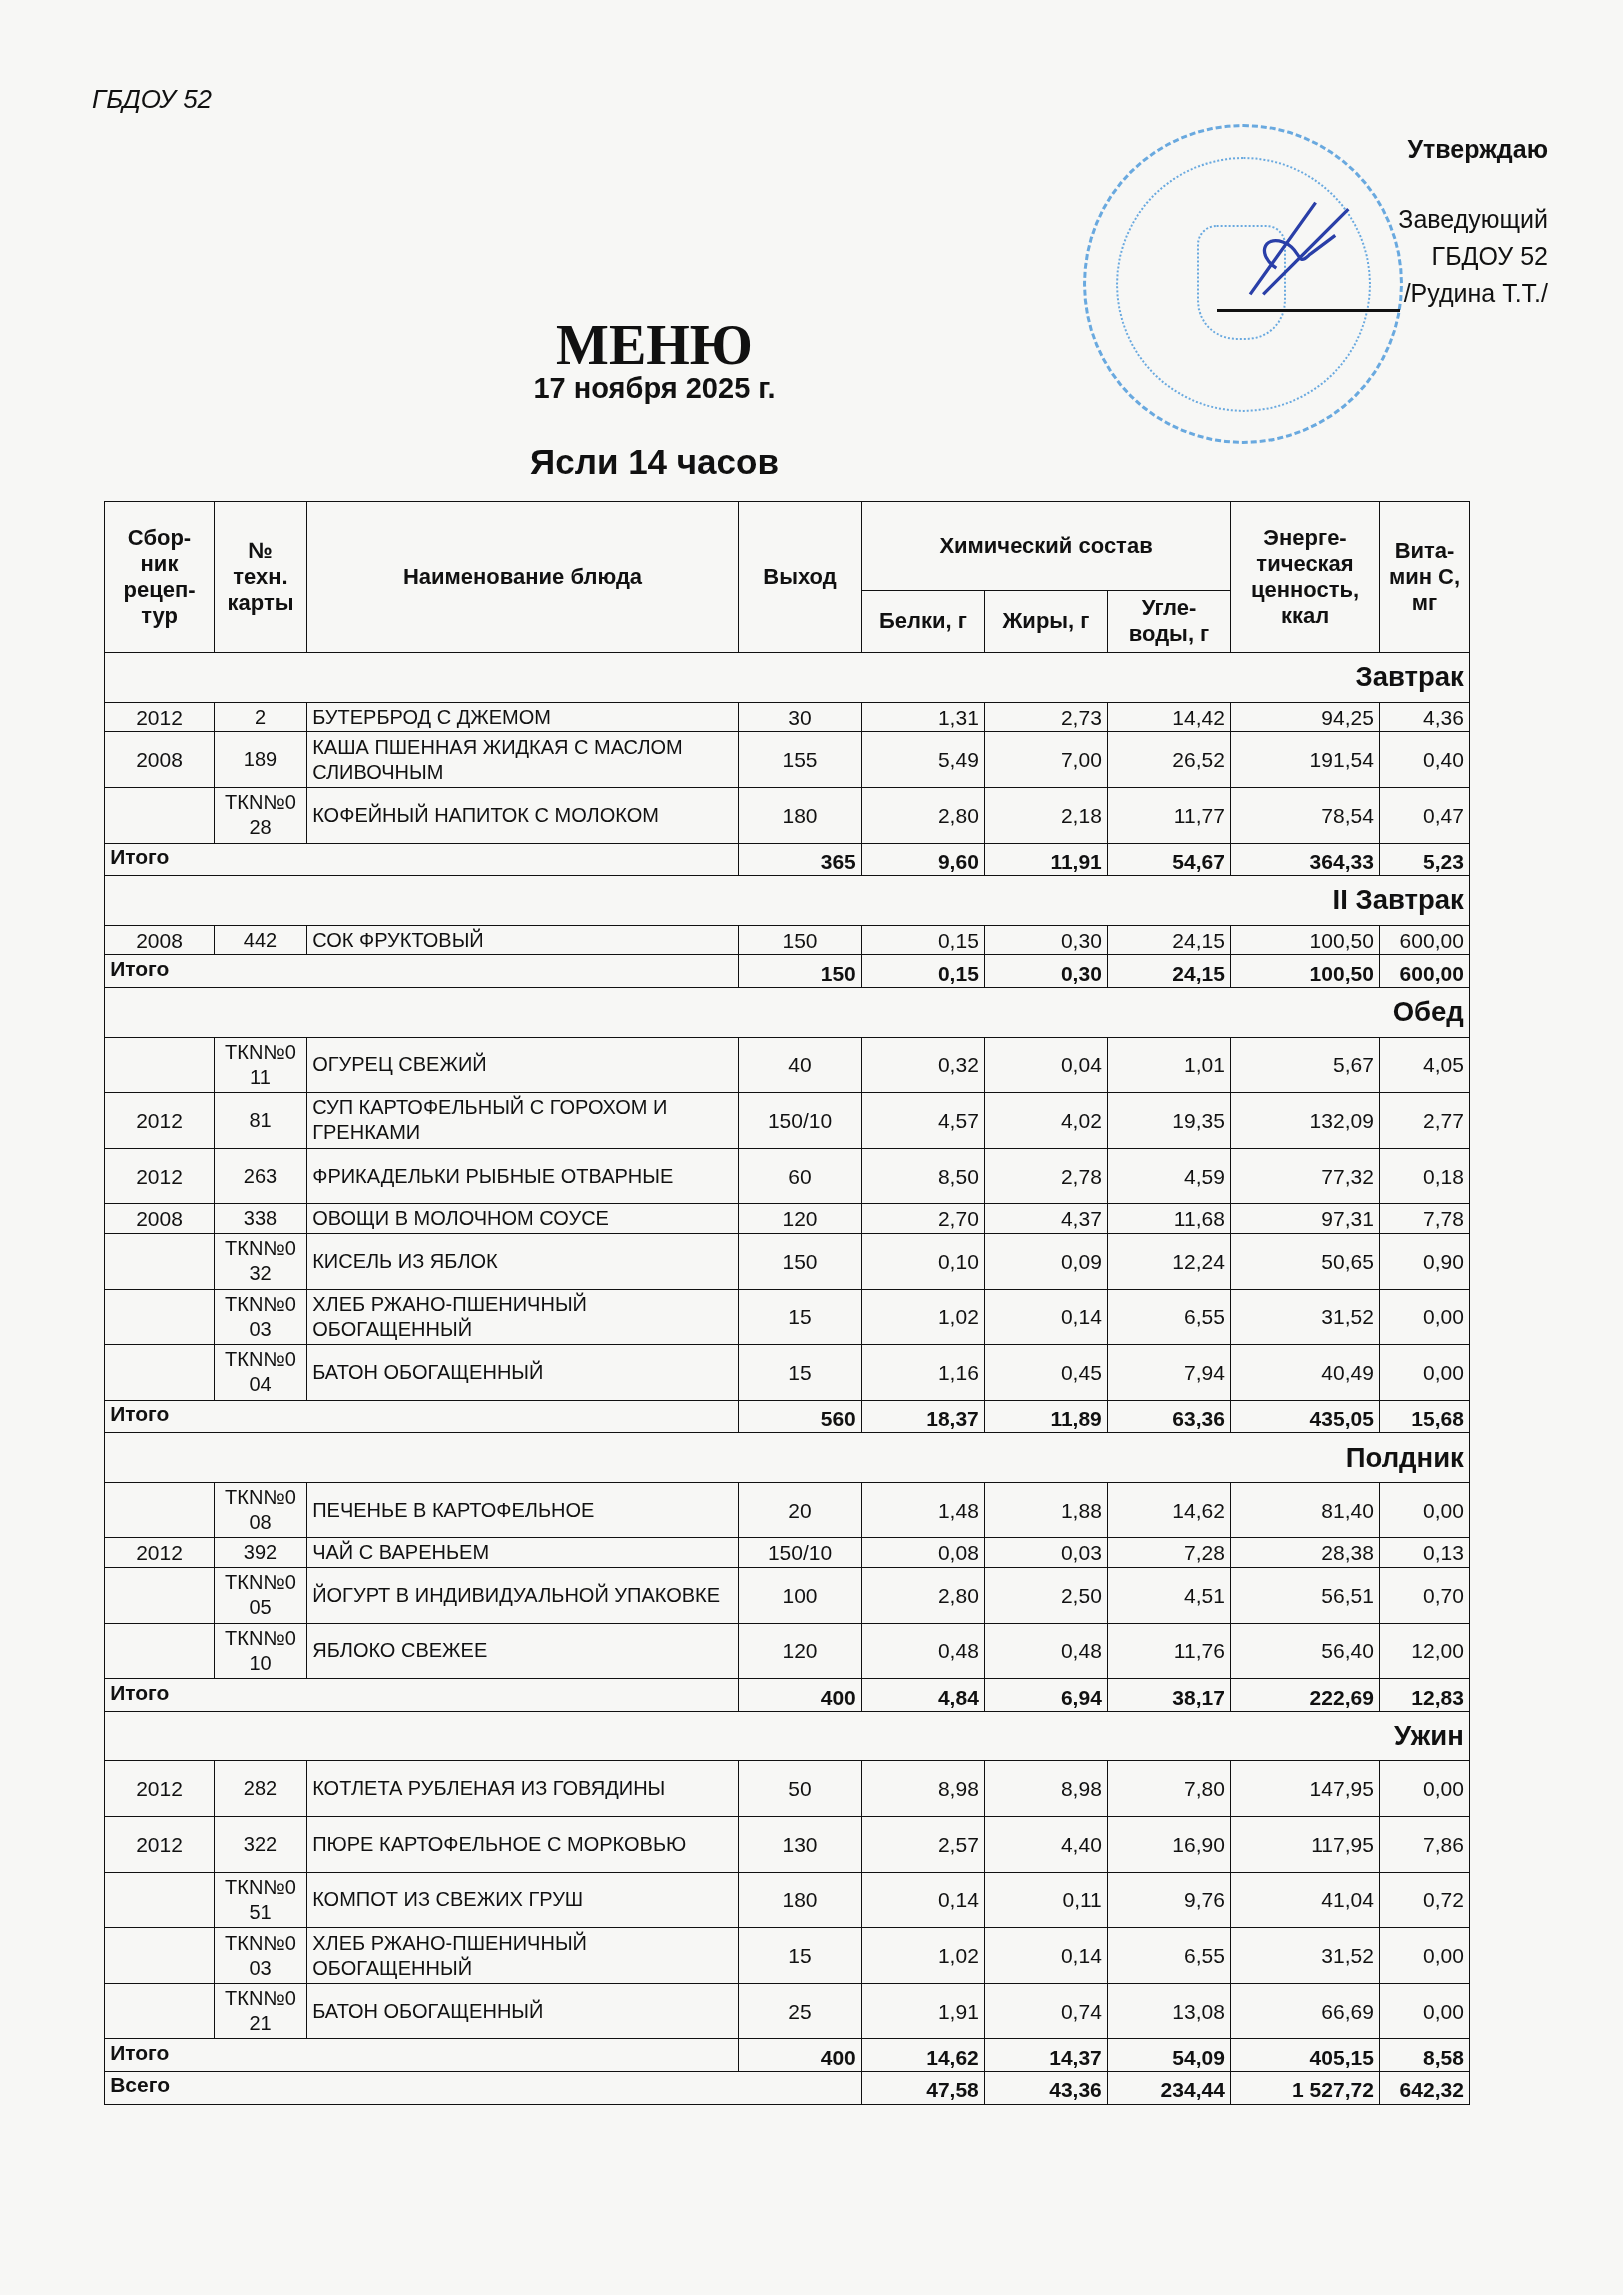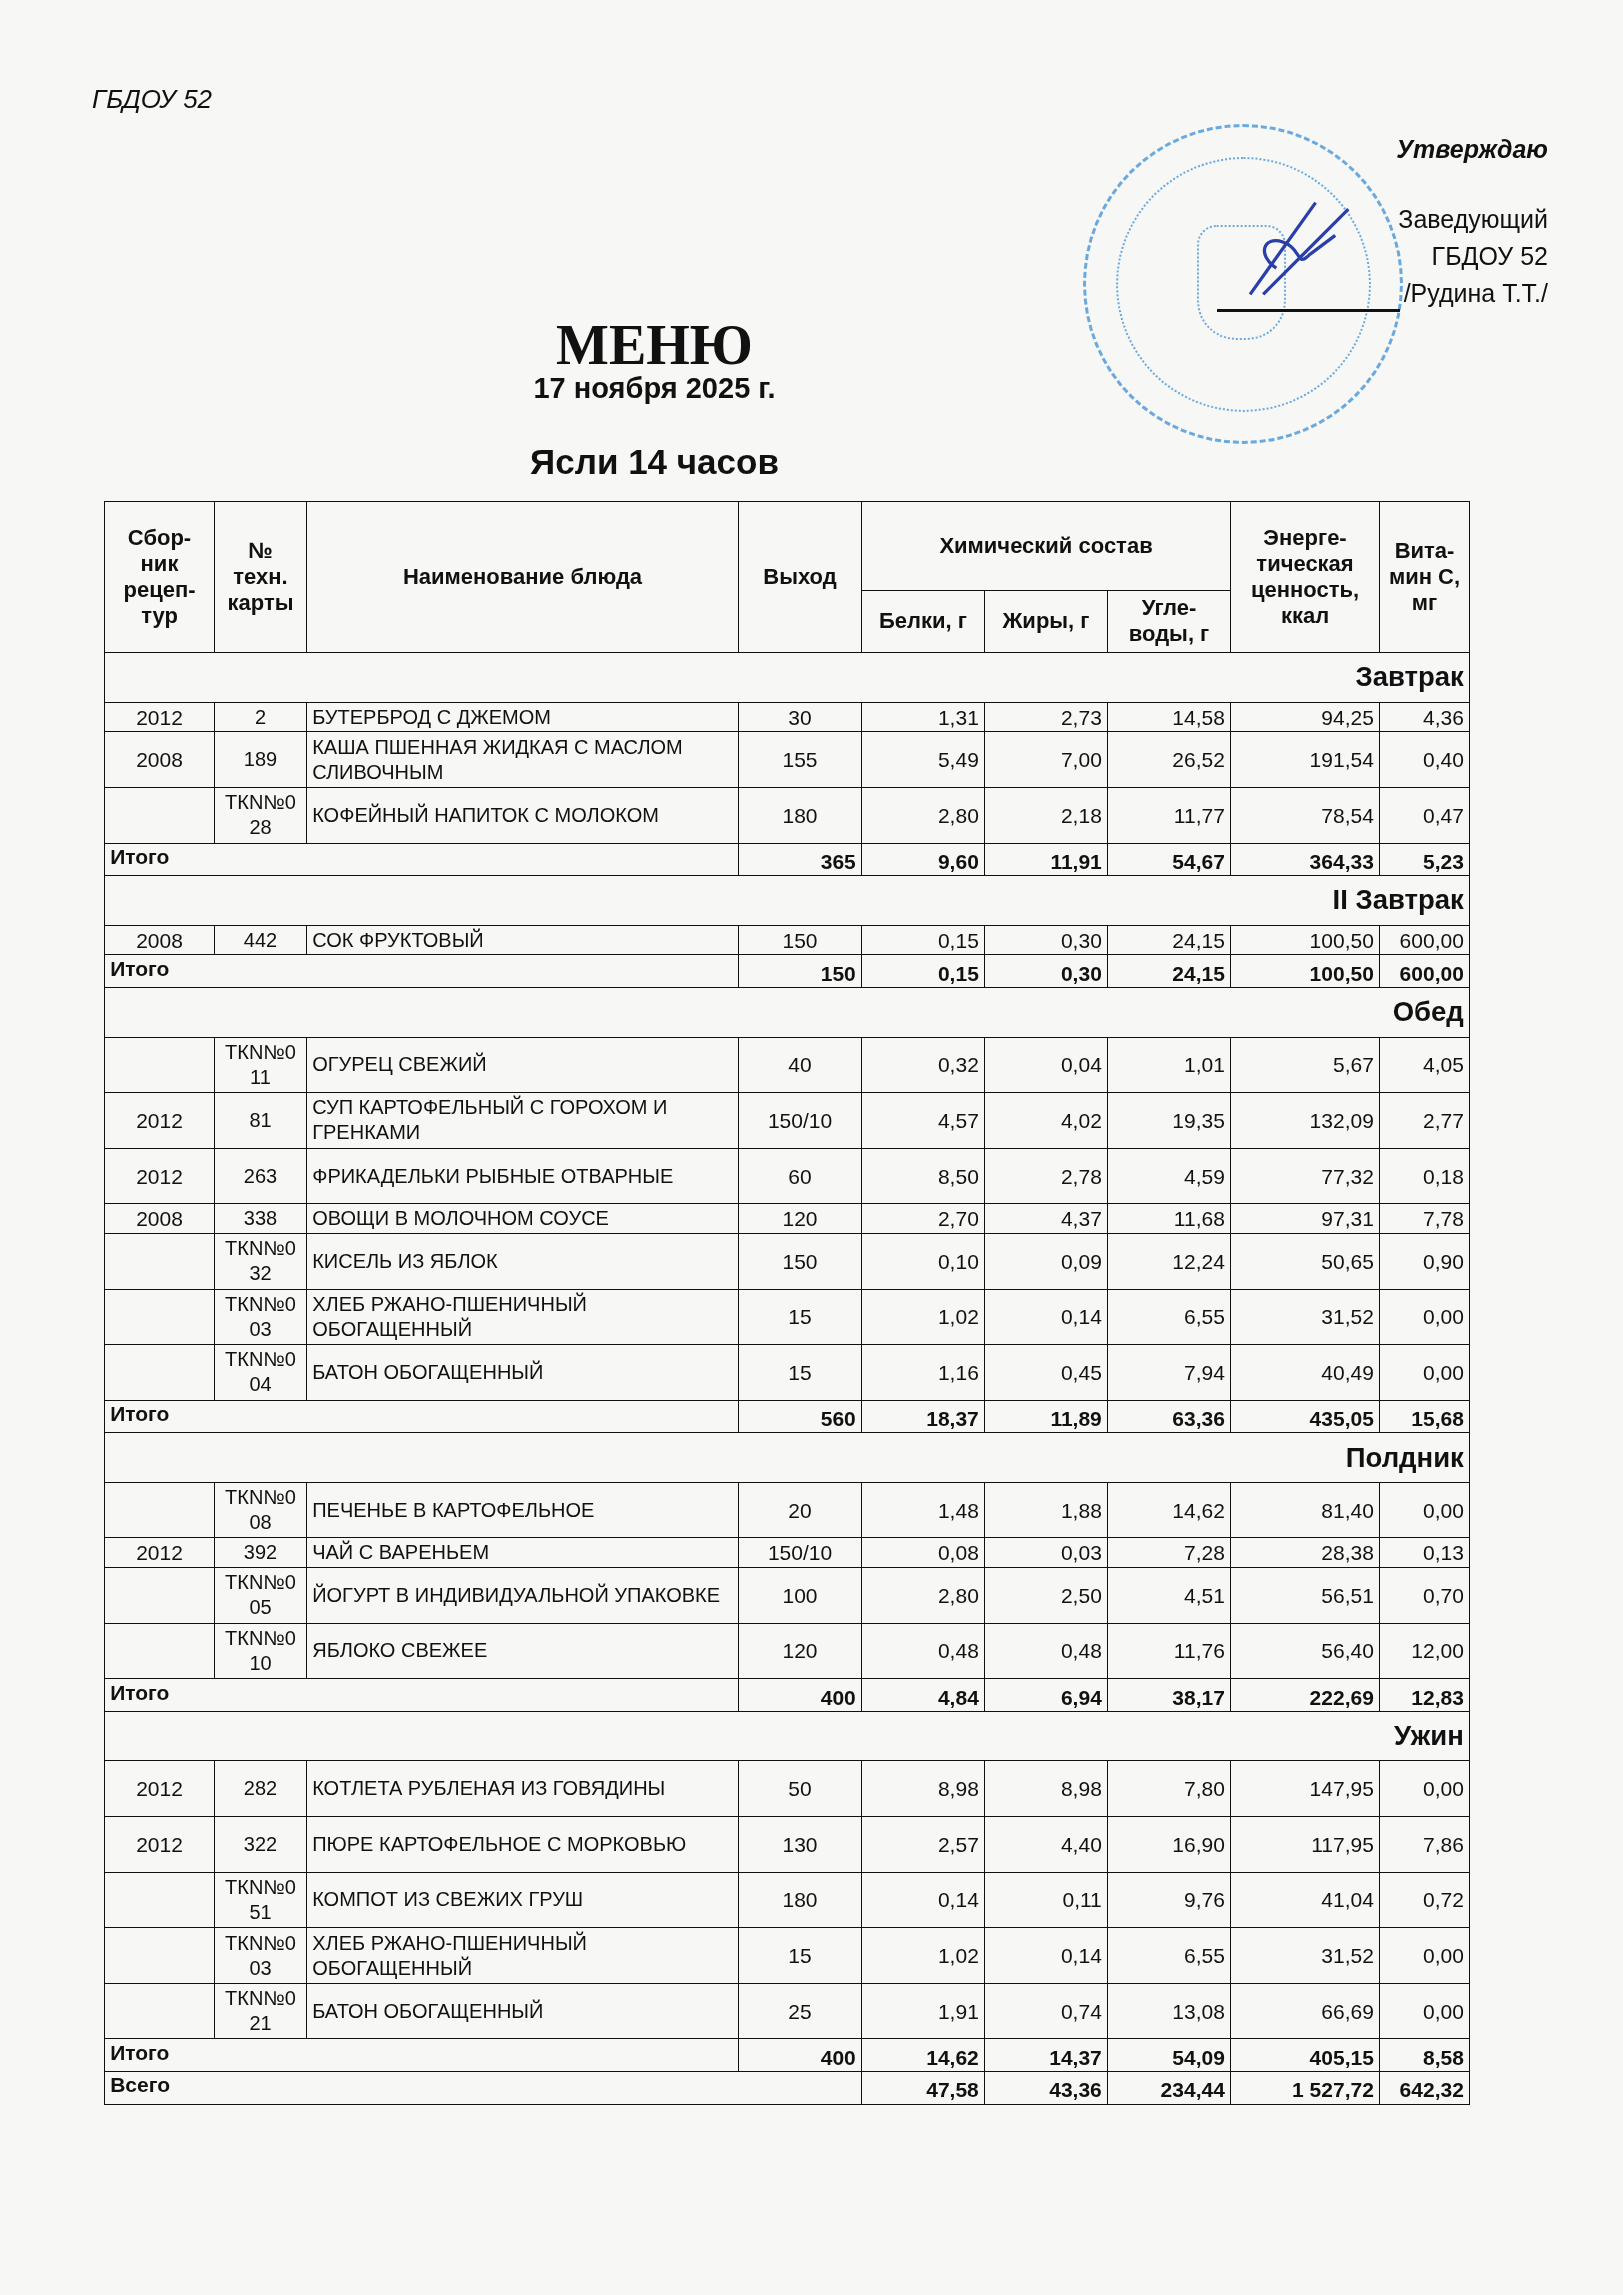--- a/index.html
+++ b/index.html
@@ -3,21 +3,21 @@
 <meta charset="utf-8">
 <style>
   html, body { margin: 0; padding: 0; }
   body {
     width: 1623px; height: 2295px; background: #f7f7f5;
     font-family: "Liberation Sans", sans-serif; color: #111;
     position: relative; overflow: hidden;
   }
   .org { position: absolute; left: 92px; top: 84px; font-size: 26px; font-style: italic; }
   .approve { position: absolute; right: 75px; top: 131px; text-align: right; font-size: 25px; line-height: 37px; }
-  .approve .a-title { font-weight: bold; margin-bottom: 33px; font-style: italic; }
+  .approve .a-title { font-weight: bold; margin-bottom: 33px; }
   .sign-line { position: absolute; left: 1217px; top: 309px; width: 183px; height: 2.6px; background: #111; }
   .stamp {
     position: absolute; left: 1083px; top: 124px; width: 314px; height: 314px;
     border: 3.3px dashed #3a8fd8; border-radius: 50%; opacity: 0.75;
   }
   .stamp::before {
     content: ""; position: absolute; left: 29.5px; top: 29.5px; right: 29.5px; bottom: 29.5px;
     border: 2px dotted #3a8fd8; border-radius: 50%;
   }
   .stamp::after {
@@ -105,21 +105,21 @@
       <tr class="sec">
         <td colspan="9">Завтрак</td>
       </tr>
       <tr class="row">
         <td class="c">2012</td>
         <td class="tk">2</td>
         <td class="name">БУТЕРБРОД С ДЖЕМОМ</td>
         <td class="c">30</td>
         <td class="r">1,31</td>
         <td class="r">2,73</td>
-        <td class="r">14,58</td>
+        <td class="r">14,42</td>
         <td class="r">94,25</td>
         <td class="r">4,36</td>
       </tr>
       <tr class="row tall">
         <td class="c">2008</td>
         <td class="tk">189</td>
         <td class="name">КАША ПШЕННАЯ ЖИДКАЯ С МАСЛОМ СЛИВОЧНЫМ</td>
         <td class="c">155</td>
         <td class="r">5,49</td>
         <td class="r">7,00</td>

